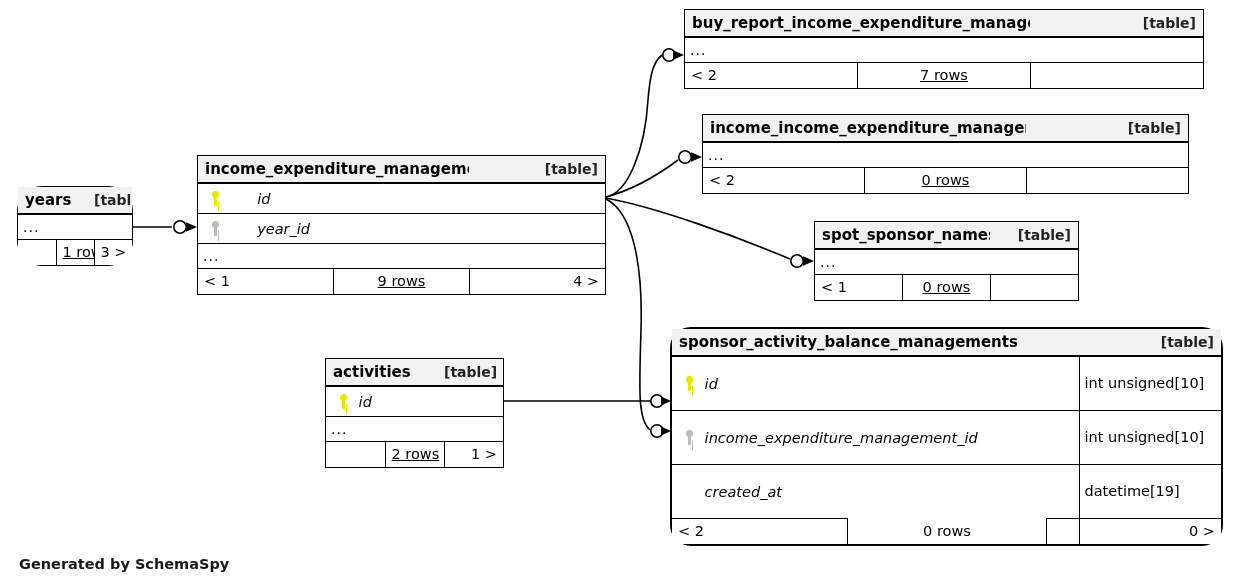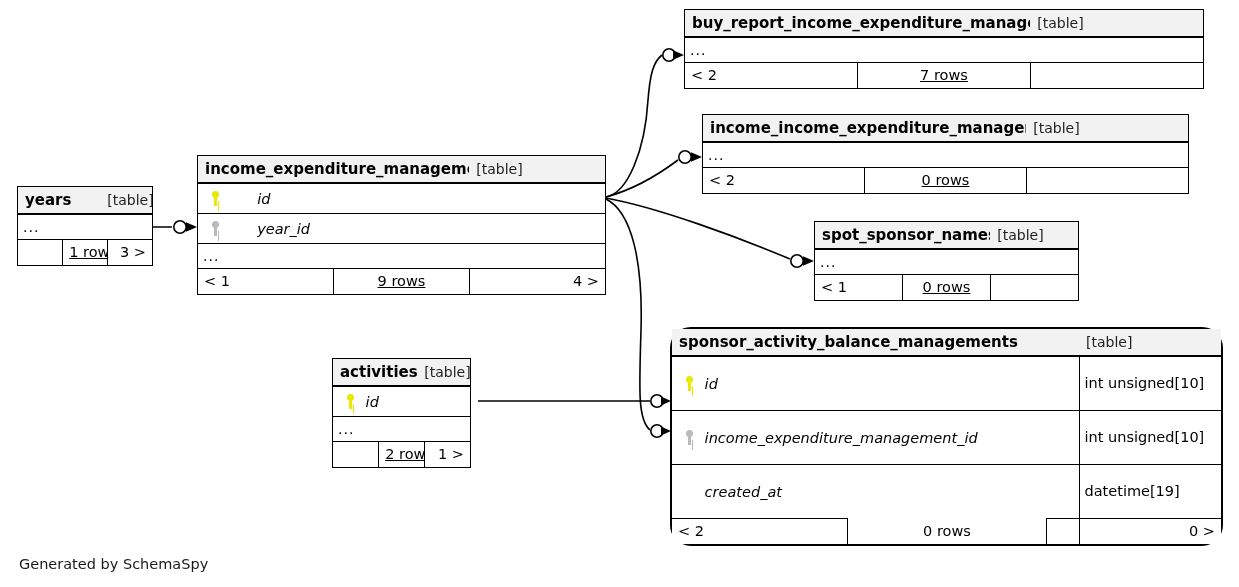--- a/index.html
+++ b/index.html
@@ -63,21 +63,22 @@
     border-bottom: 2px solid #000000;
     height: 26px;
     padding: 0 7px;
   }
   .hdr .tname {
     font-weight: bold;
     font-size: 15px;
     text-align: left;
   }
   .hdr .tkind {
-    font-weight: normal;
+    text-align: right;
+    font-weight: bold;
     font-size: 14px;
     color: #222222;
   }
   
   .colrow td {
     height: 29px;
     border-left: none;
     border-right: none;
   }
   .colrow td.cname {
@@ -142,20 +143,21 @@
   }
   .ftrow td.f1 { text-align: left;  border-left: none; }
   .ftrow td.f2 { text-align: center; text-decoration: underline; }
   .ftrow td.f3 { text-align: right; border-right: none; }
   #credit {
     position: absolute;
     left: 19px;
     top: 556px;
     font-size: 14.5px;
     color: #1a1a1a;
+    font-weight: bold;
   }
 </style>
 </head>
 <body>
 
 <div id="canvas">
 
   <svg id="edges" viewBox="0 0 1239 587" xmlns="http://www.w3.org/2000/svg">
     <defs>
       <marker id="arrowL" markerWidth="11" markerHeight="11" refX="10" refY="5.5" orient="auto-start-reverse" markerUnits="userSpaceOnUse">
@@ -247,21 +249,21 @@
       </tr>
       <tr class="ftrow">
         <td class="f1" style="width:88px">&lt; 1</td>
         <td class="f2" style="width:97px">0 rows</td>
         <td class="f3"></td>
       </tr>
     </tbody>
       </table>
   </div>
 
-  <div class="table-node" style="left:17px; top:186px; width:136px;">
+  <div class="table-node" style="left:17px; top:186px; width:116px;border-radius:25px;">
     <table class="tbl">
       <tbody>
           <tr class="hdr">
         <td class="tname" colspan="2" style="padding-right:2px">years</td>
         <td class="tkind" style="padding-left:0">[table]</td>
       </tr>
       <tr class="elrow">
         <td colspan="3">...</td>
       </tr>
       <tr class="ftrow">
@@ -299,21 +301,21 @@
       </tr>
       <tr class="ftrow">
         <td class="f1" style="width:128px">&lt; 1</td>
         <td class="f2" style="width:152px">9 rows</td>
         <td class="f3">4 &gt;</td>
       </tr>
     </tbody>
       </table>
   </div>
 
-  <div class="table-node" style="left:332px; top:358px; width:139px;">
+  <div class="table-node" style="left:325px; top:358px; width:179px;">
     <table class="tbl">
       <tbody>
           <tr class="hdr">
         <td class="tname" colspan="2" style="padding-right:2px">activities</td>
         <td class="tkind" style="padding-left:0">[table]</td>
       </tr>
       <tr class="colrow">
         <td class="cname" colspan="3">
           <span class="keycell"><i class="key pk"></i></span>
           <span class="colname">id</span>

